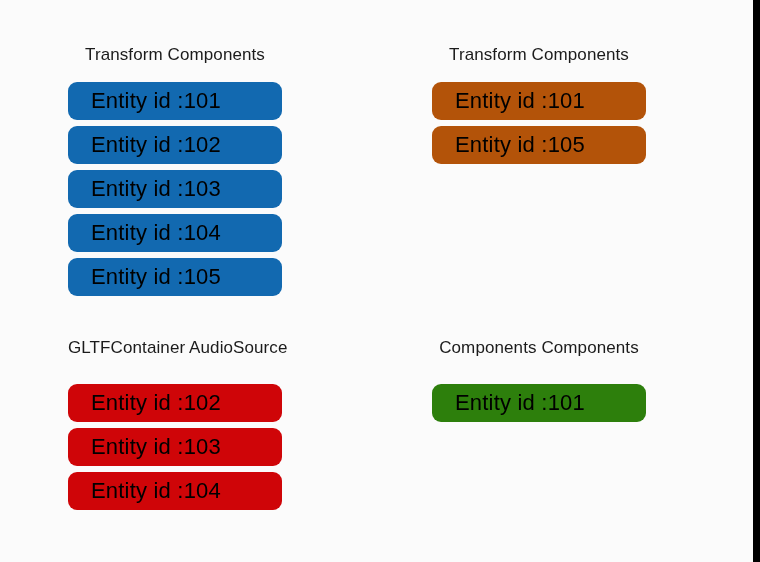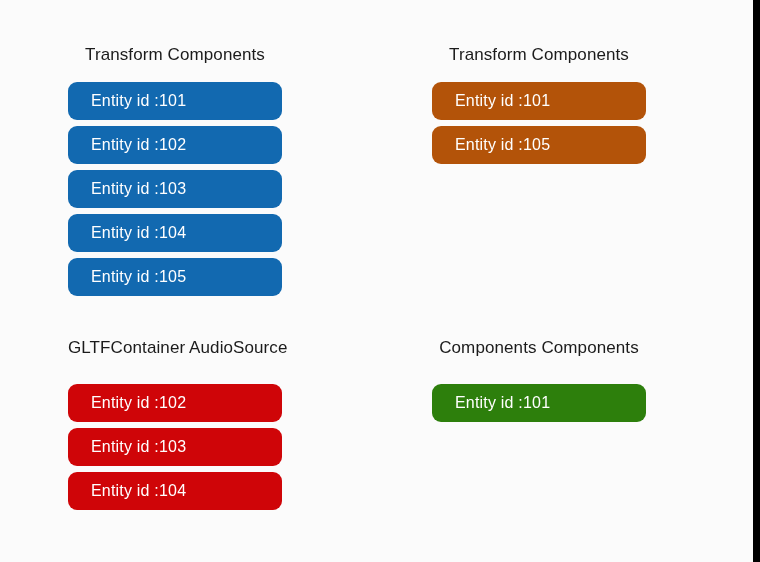--- a/index.html
+++ b/index.html
@@ -47,23 +47,23 @@
     width: 214px;
     height: 38px;
     border-radius: 9px;
     margin-bottom: 6px;
     display: flex;
     align-items: center;
     box-sizing: border-box;
     padding-left: 23px;
   }
   .chip-label {
-    font-size: 16px;
+    font-size: 22px;
     line-height: 20px;
-    color: #ffffff;
+    color: #000000;
     letter-spacing: 0.2px;
     white-space: nowrap;
   }
 
   
   #group-transform      { left: 68px;  top: 45px; }
   #group-boxshape       { left: 432px; top: 45px; }
   #group-gltfcontainer  { left: 68px;  top: 338px; }
   #group-audiosource    { left: 432px; top: 338px; }
 

